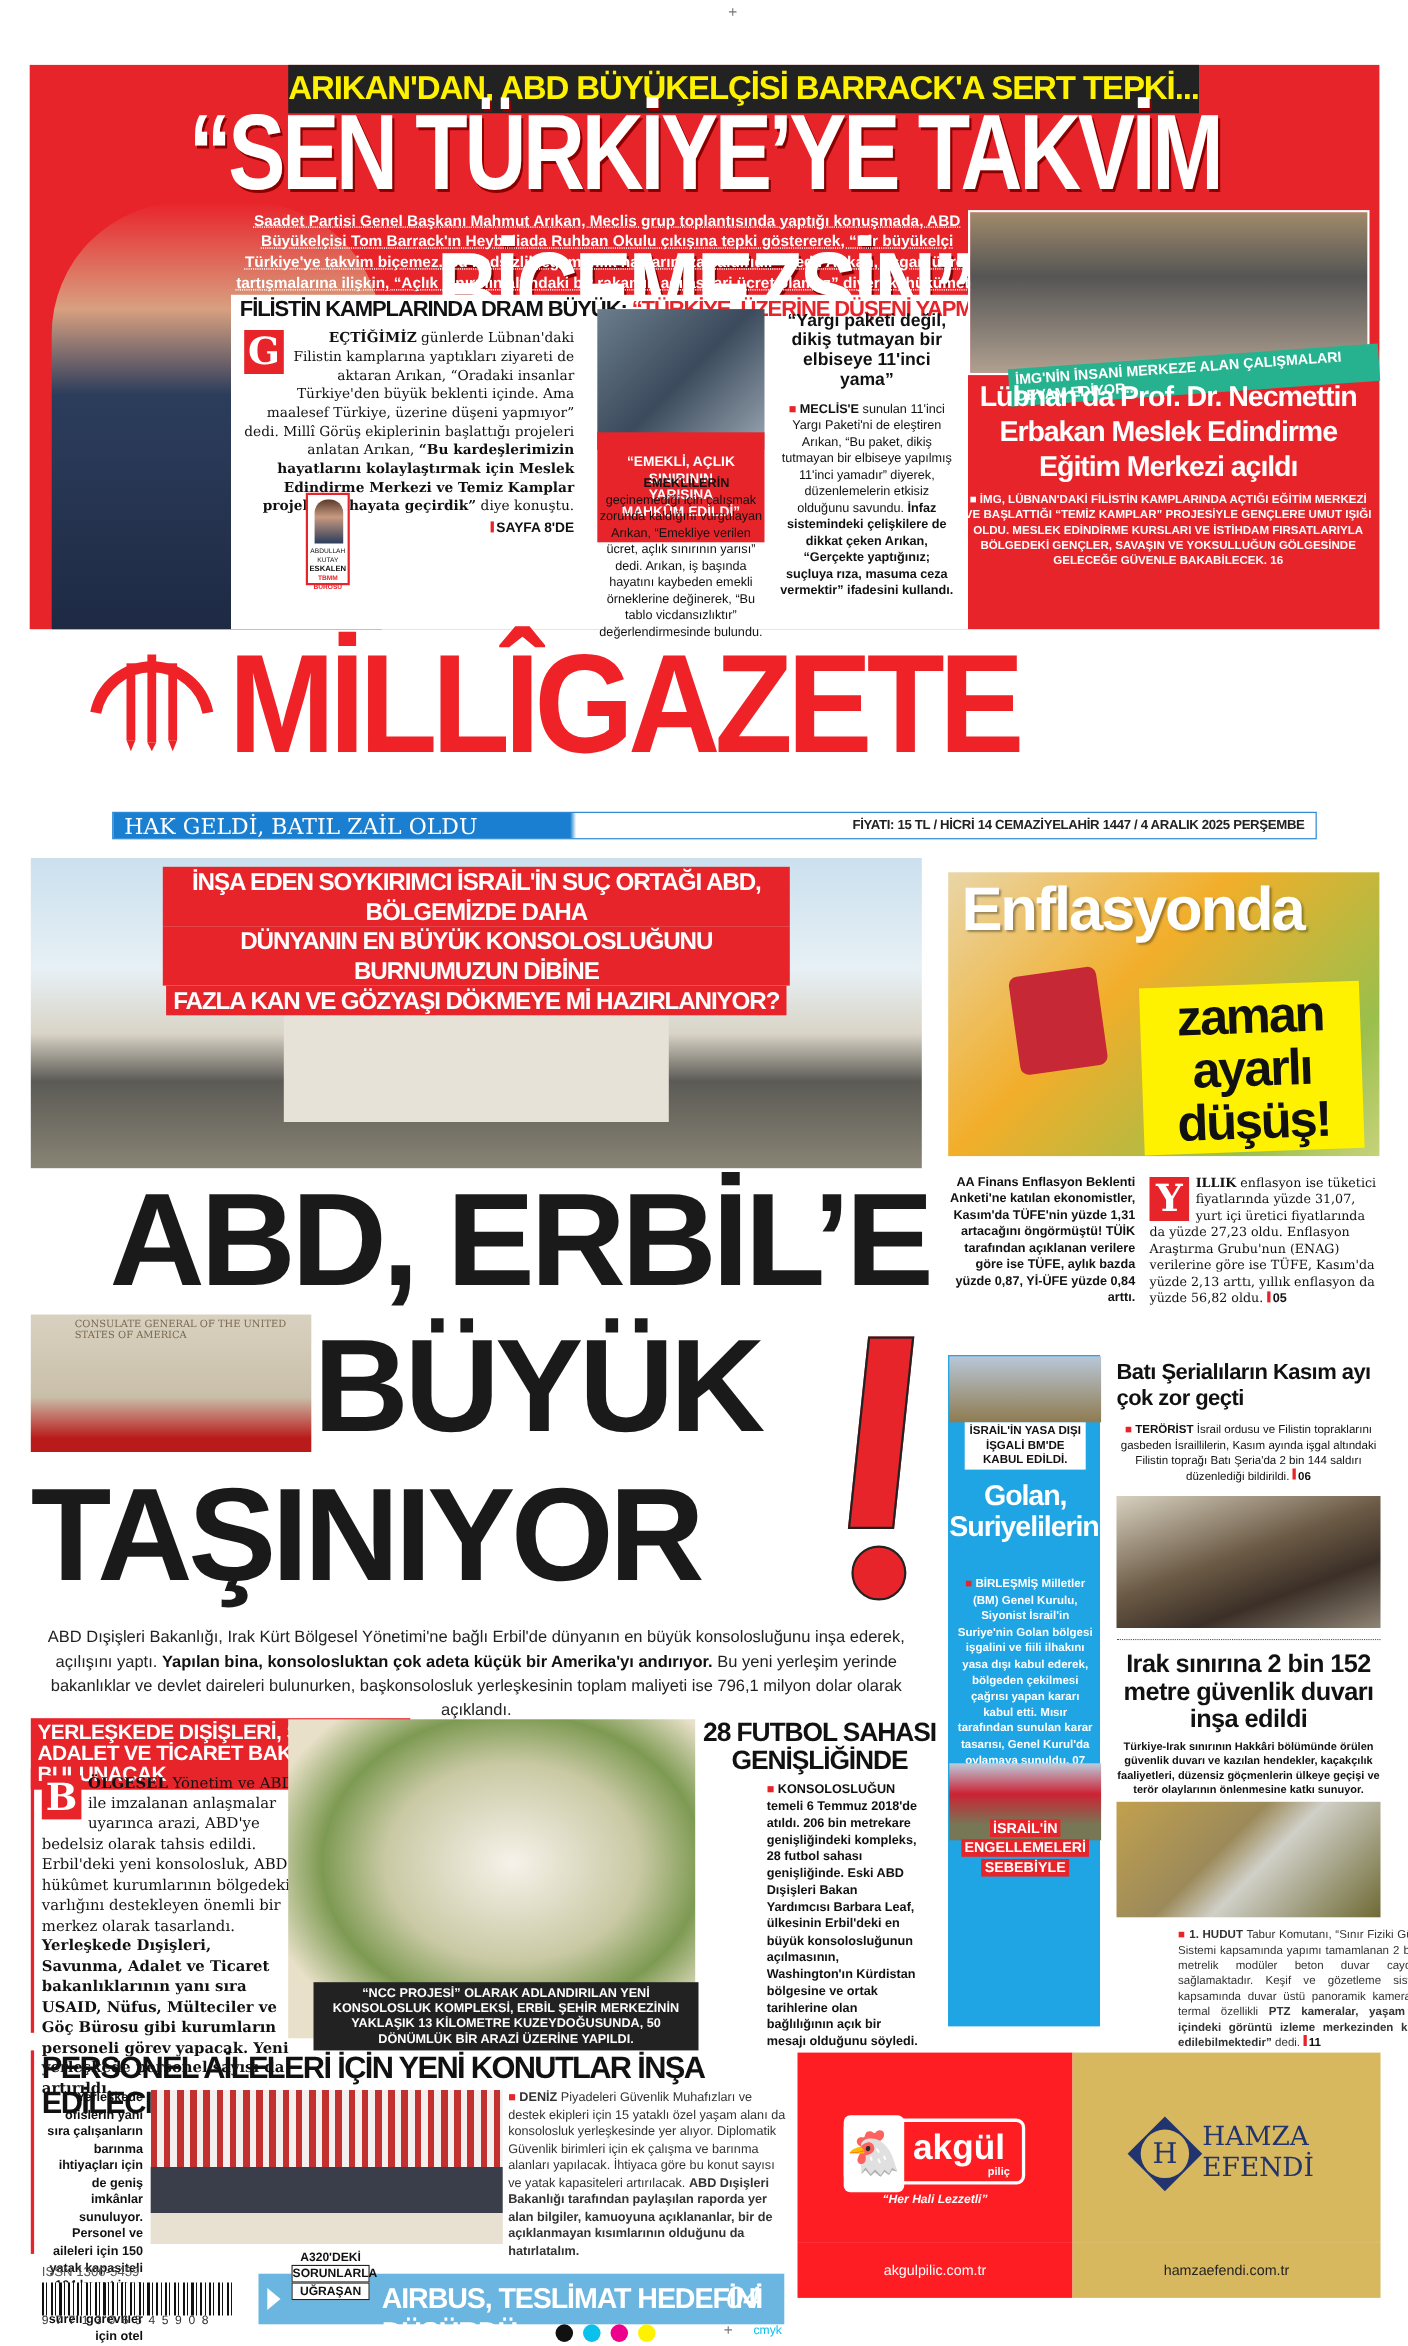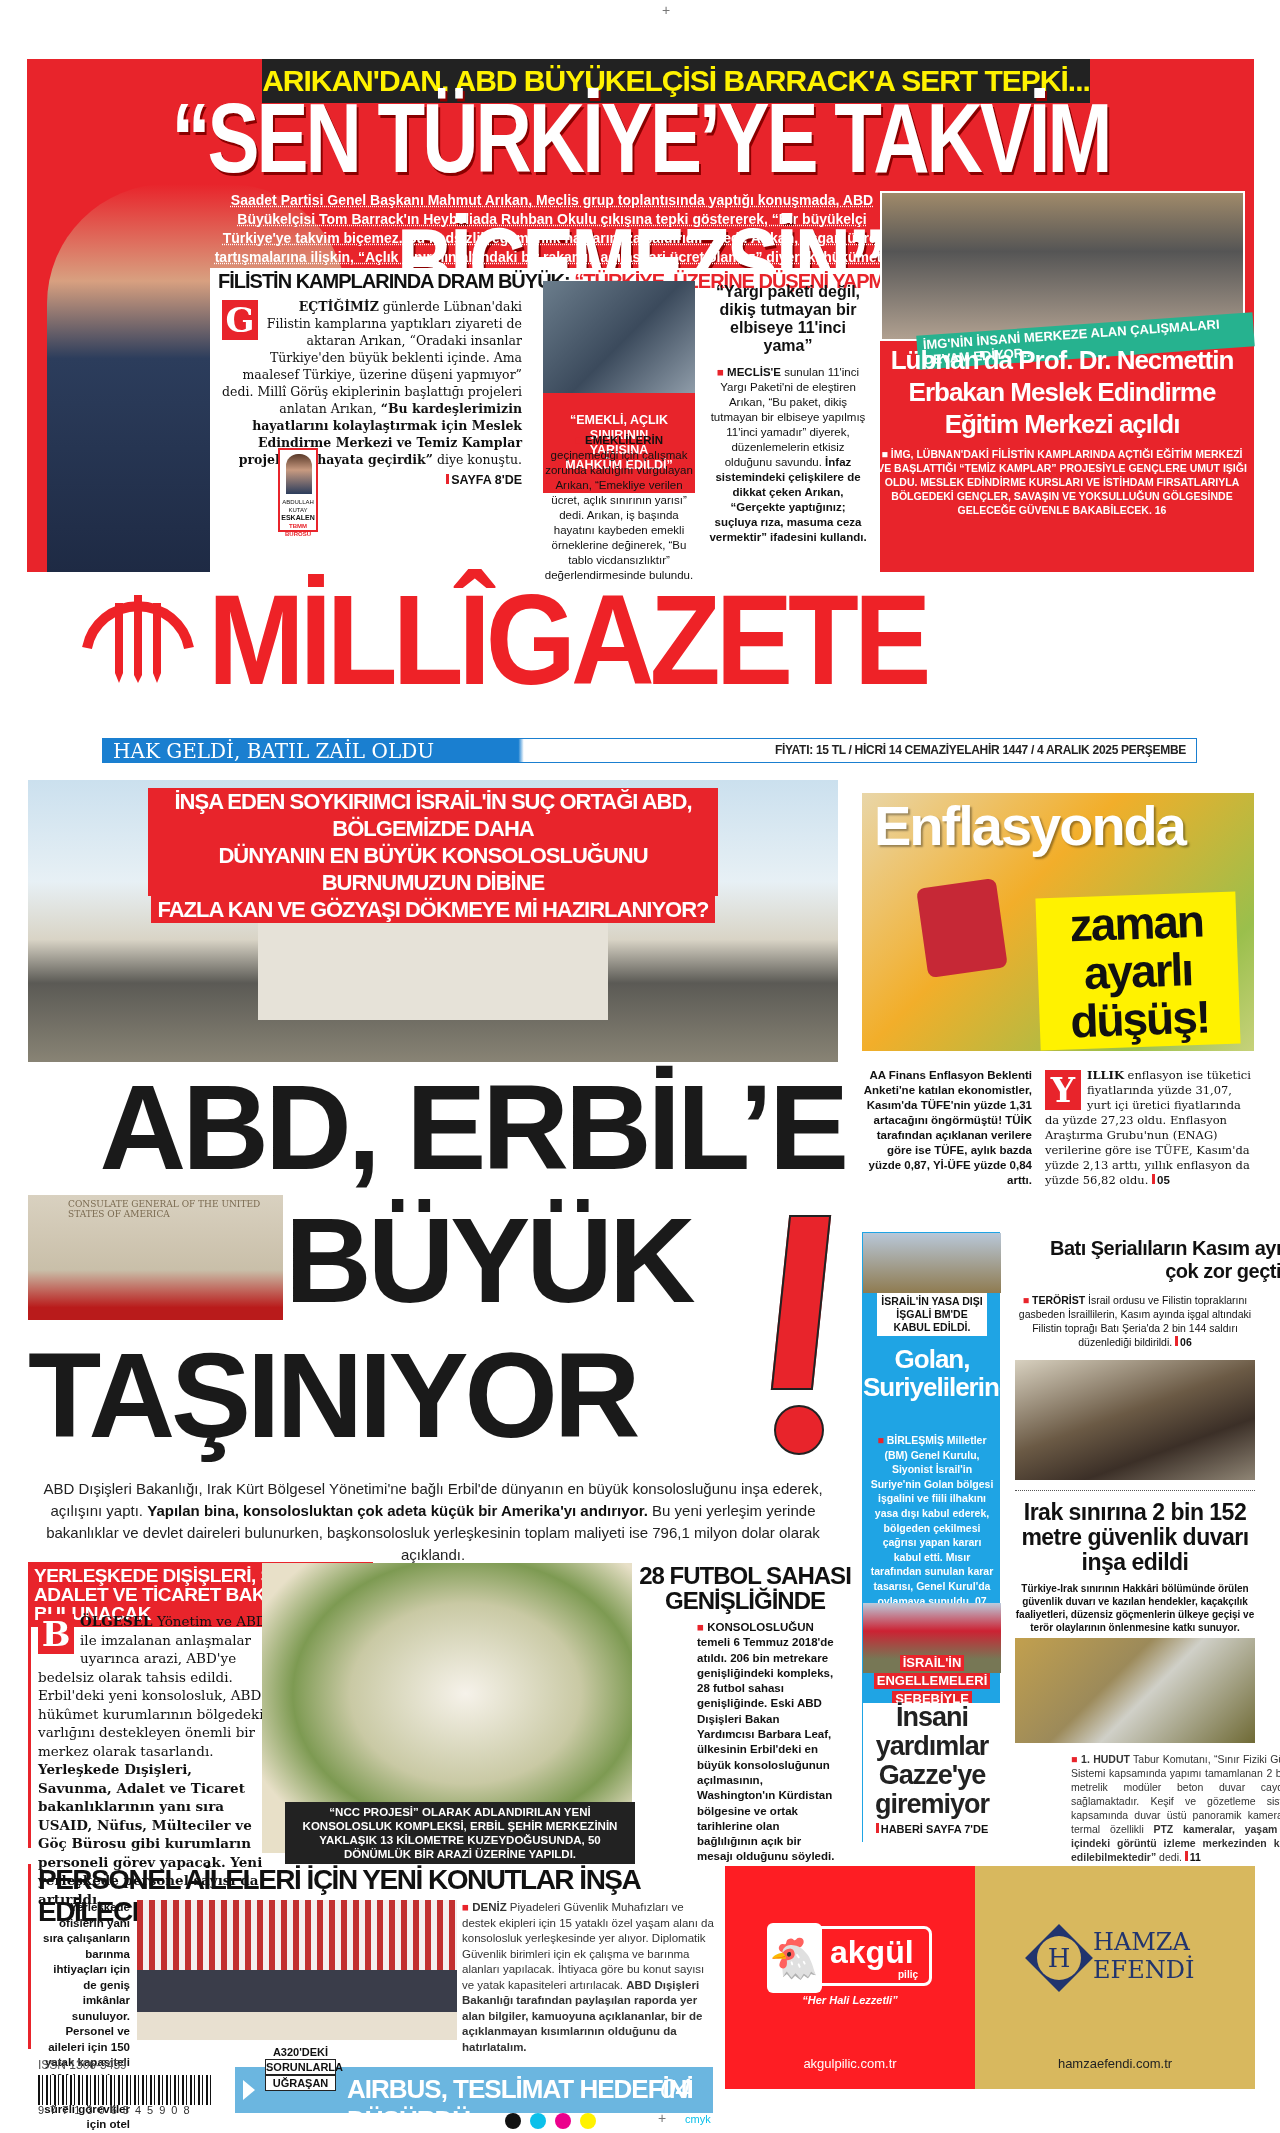--- a/index.html
+++ b/index.html
@@ -89,21 +89,21 @@
   #golan-kicker { left: 14px; top: 60px; width: 110px; background: #fff; color: #111; font-size: 10.5px; font-weight: bold; line-height: 13px; text-align: center; padding: 2px; }
   #golan-title { left: 0; top: 112px; width: 138px; color: #fff; font-size: 26px; font-weight: bold; text-align: center; line-height: 28px; letter-spacing: -1px; }
   #golan-body { left: 6px; top: 200px; width: 126px; color: #fff; font-size: 10.5px; font-weight: bold; text-align: center; line-height: 14.6px; }
   #truck-photo { left: 0; top: 370px; width: 138px; height: 70px; background: linear-gradient(180deg, #bcd 0%, #c23 40%, #775 80%); }
   #israil-kicker { left: 10px; top: 420px; width: 118px; text-align: center; }
   .redlbl { display: inline-block; background: #e8242b; color: #fff; font-size: 13px; font-weight: bold; line-height: 16px; padding: 0 3px; }
   #gazze-box { left: 0; top: 470px; width: 138px; height: 140px; background: #fff; }
   #gazze-title { left: 0; top: 0; width: 138px; text-align: center; font-size: 27px; line-height: 29px; font-weight: bold; letter-spacing: -1px; color: #222; }
   #gazze-ref { left: 0; top: 120px; width: 138px; text-align: center; font-size: 11px; font-weight: bold; }
 
-  #bati-title { left: 1015px; top: 1237px; width: 240px; text-align: right; font-size: 20px; font-weight: bold; line-height: 23px; letter-spacing: -0.5px; margin-left: 26px; }
+  #bati-title { left: 1015px; top: 1237px; width: 240px; text-align: left; font-size: 20px; font-weight: bold; line-height: 23px; letter-spacing: -0.5px; }
   #bati-body { left: 1015px; top: 1293px; width: 240px; font-size: 10.5px; line-height: 14px; text-align: center; }
   #cars-photo { left: 1015px; top: 1360px; width: 240px; height: 120px; background: linear-gradient(160deg, #d8d1c0 0%, #6b5a45 45%, #3b2f27 70%, #8f8575 100%); }
   #dotline { left: 1015px; top: 1490px; width: 240px; border-top: 1px dotted #555; }
   #irak-title { left: 1015px; top: 1500px; width: 240px; text-align: center; font-size: 23px; font-weight: bold; line-height: 25px; letter-spacing: -0.5px; }
   #irak-sub { left: 1015px; top: 1582px; width: 240px; text-align: center; font-size: 10px; line-height: 13px; font-weight: bold; }
   #wall-photo { left: 1015px; top: 1638px; width: 240px; height: 105px; background: linear-gradient(135deg, #c2a04e 0%, #9c8a5a 40%, #d0d0c8 55%, #6f6a35 100%); }
   #irak-body { left: 1071px; top: 1752px; width: 240px; font-size: 10.5px; line-height: 14px; text-align: justify; color: #333; }
 
   
   #ad-akgul { left: 725px; top: 1866px; width: 250px; height: 173px; background: #fe1d23; color: #fff; text-align: center; }
@@ -254,24 +254,20 @@
   <div class="abs" id="golan-title">Golan, Suriyelilerindir</div>
   <div class="abs" id="golan-body">
     <span style="color:#e8242b">■</span> <span>BİRLEŞMİŞ</span><span> Milletler (BM) Genel Kurulu, Siyonist İsrail'in Suriye'nin Golan bölgesi işgalini ve fiili ilhakını yasa dışı kabul ederek, bölgeden çekilmesi çağrısı yapan kararı kabul etti. Mısır tarafından sunulan karar tasarısı, Genel Kurul'da oylamaya sunuldu.</span> <span>07</span>
   </div>
   <div class="abs" id="truck-photo"></div>
   <div class="abs" id="israil-kicker">
     <span class="redlbl">İSRAİL'İN</span><br>
     <span class="redlbl">ENGELLEMELERİ</span><br>
     <span class="redlbl">SEBEBİYLE</span>
   </div>
-  <div class="abs" id="gazze-box">
-    <div class="abs" id="gazze-title">İnsani yardımlar Gazze'ye giremiyor</div>
-    <div class="abs" id="gazze-ref"><span class="ref">HABERİ SAYFA 7'DE</span></div>
-  </div>
 </div>
 
 <div class="abs" id="bati-title">Batı Şerialıların Kasım ayı çok zor geçti</div>
 <div class="abs" id="bati-body">
   <b><span style="color:#e8242b">■</span> <span>TERÖRİST</span></b><span> İsrail ordusu ve Filistin topraklarını gasbeden İsraillilerin, Kasım ayında işgal altındaki Filistin toprağı Batı Şeria'da 2 bin 144 saldırı düzenlediği bildirildi.</span> <span class="ref">06</span>
 </div>
 <div class="abs" id="cars-photo"></div>
 <div class="abs" id="dotline"></div>
 <div class="abs" id="irak-title">Irak sınırına 2 bin 152 metre güvenlik duvarı inşa edildi</div>
 <div class="abs" id="irak-sub">Türkiye-Irak sınırının Hakkâri bölümünde örülen güvenlik duvarı ve kazılan hendekler, kaçakçılık faaliyetleri, düzensiz göçmenlerin ülkeye geçişi ve terör olaylarının önlenmesine katkı sunuyor.</div>

